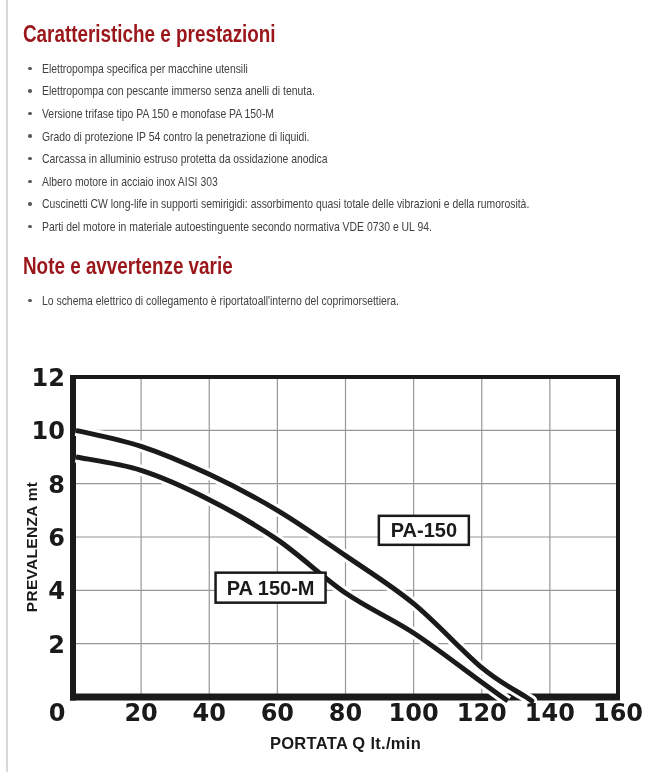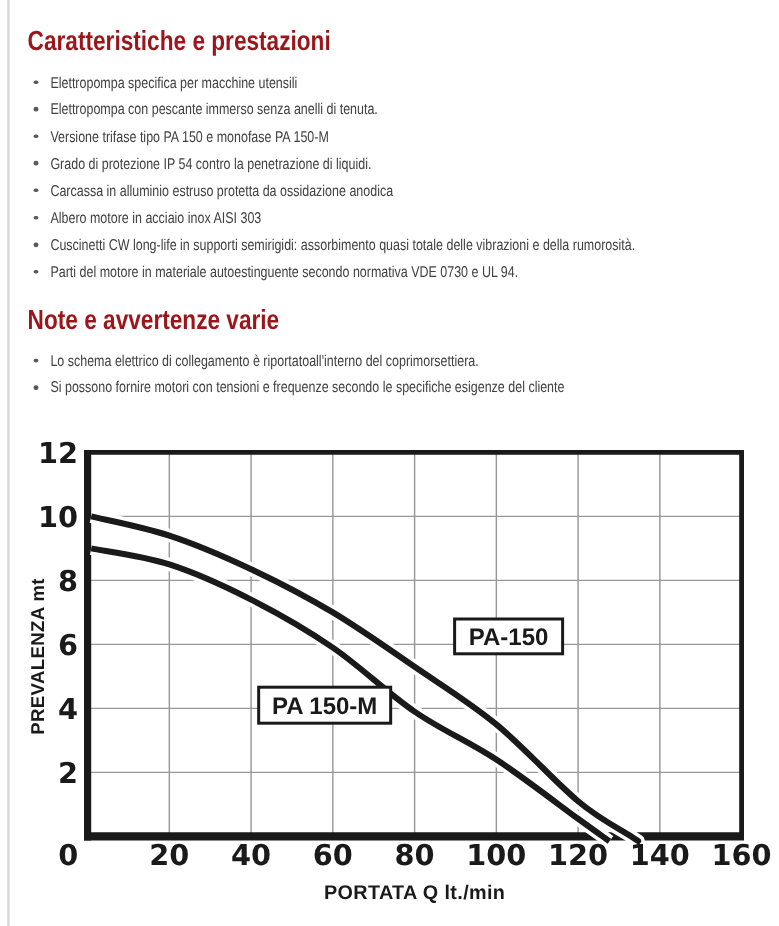--- a/index.html
+++ b/index.html
@@ -79,24 +79,20 @@
 
 <h1 class="sec-title" id="title-2">Note e avvertenze varie</h1>
 
 <ul class="blist" id="list-2">
 
     <li class="bullet">
       <span class="dot"></span>
       <span class="btxt">Lo schema elettrico di collegamento è riportatoall'interno del coprimorsettiera.</span>
     </li>
 
-    <li class="bullet">
-      <span class="dot"></span>
-      <span class="btxt">Si possono fornire motori con tensioni e frequenze secondo le specifiche esigenze del cliente</span>
-    </li>
   </ul>
 
 <svg id="chart" width="649" height="412">
     <line x1="141.125" y1="17" x2="141.125" y2="337" stroke="#979797" stroke-width="1.2"></line>
     <line x1="209.25" y1="17" x2="209.25" y2="337" stroke="#979797" stroke-width="1.2"></line>
     <line x1="277.375" y1="17" x2="277.375" y2="337" stroke="#979797" stroke-width="1.2"></line>
     <line x1="345.5" y1="17" x2="345.5" y2="337" stroke="#979797" stroke-width="1.2"></line>
     <line x1="413.625" y1="17" x2="413.625" y2="337" stroke="#979797" stroke-width="1.2"></line>
     <line x1="481.75" y1="17" x2="481.75" y2="337" stroke="#979797" stroke-width="1.2"></line>
     <line x1="549.875" y1="17" x2="549.875" y2="337" stroke="#979797" stroke-width="1.2"></line>

